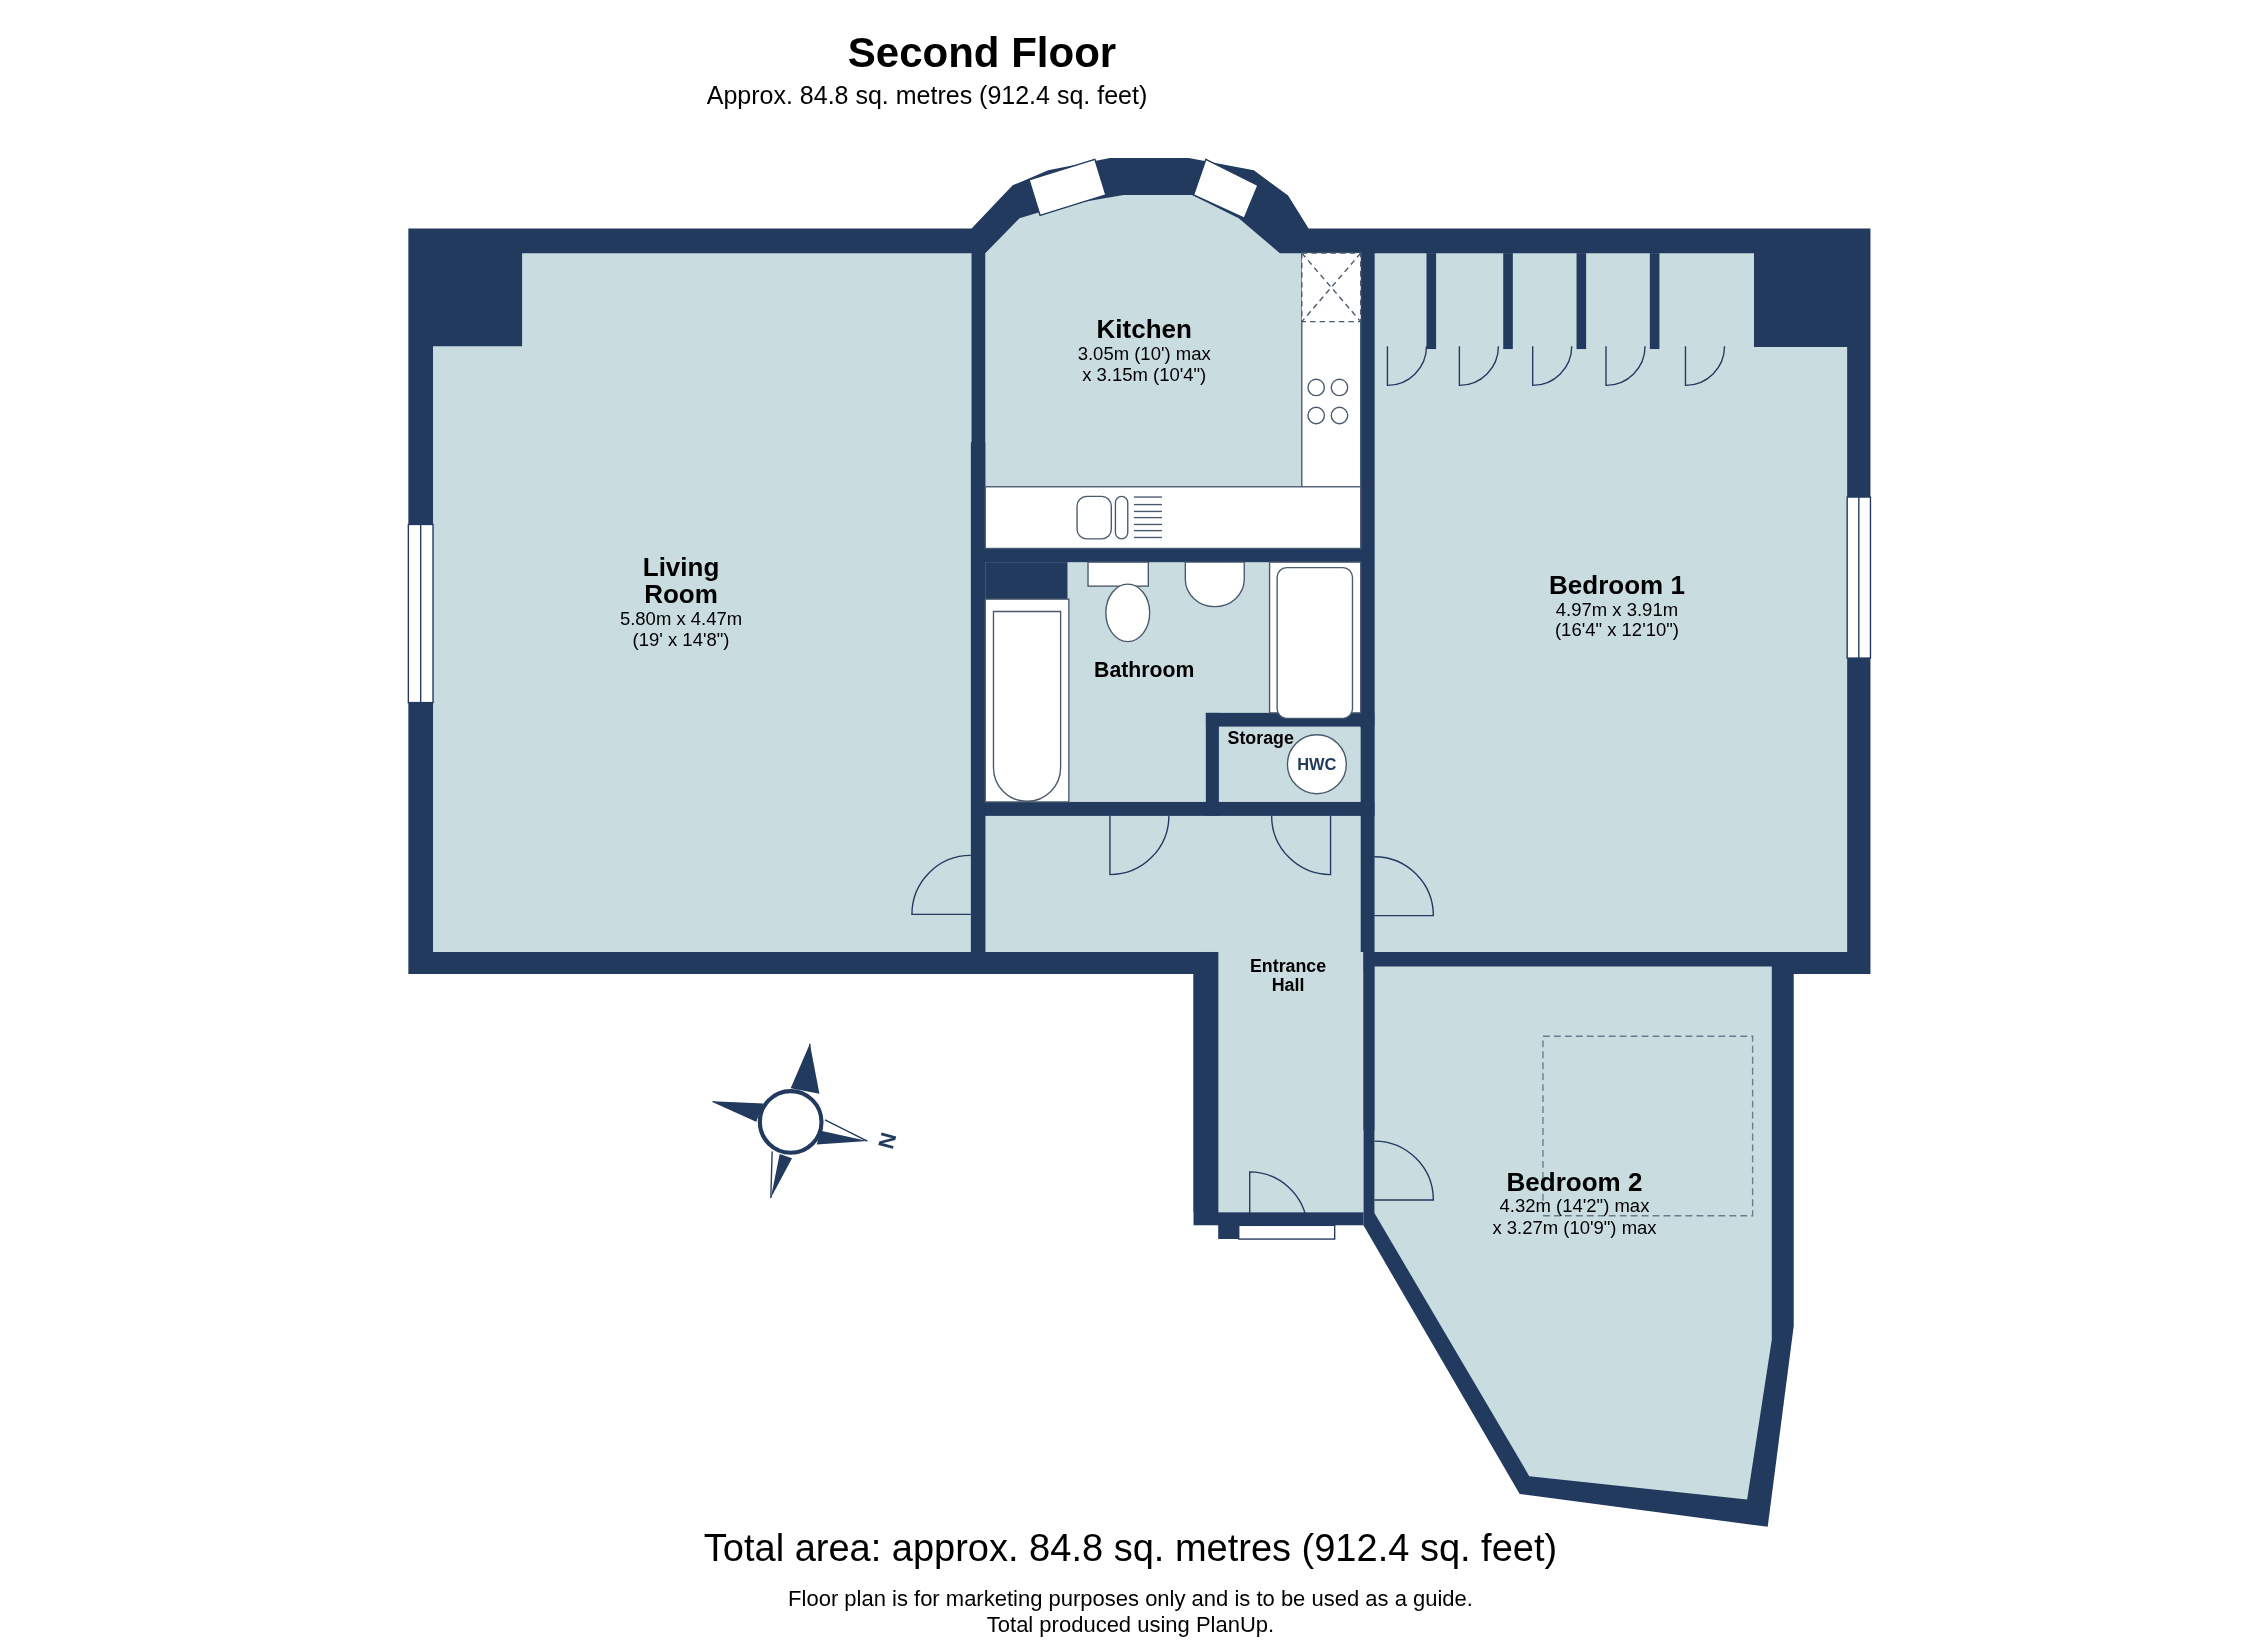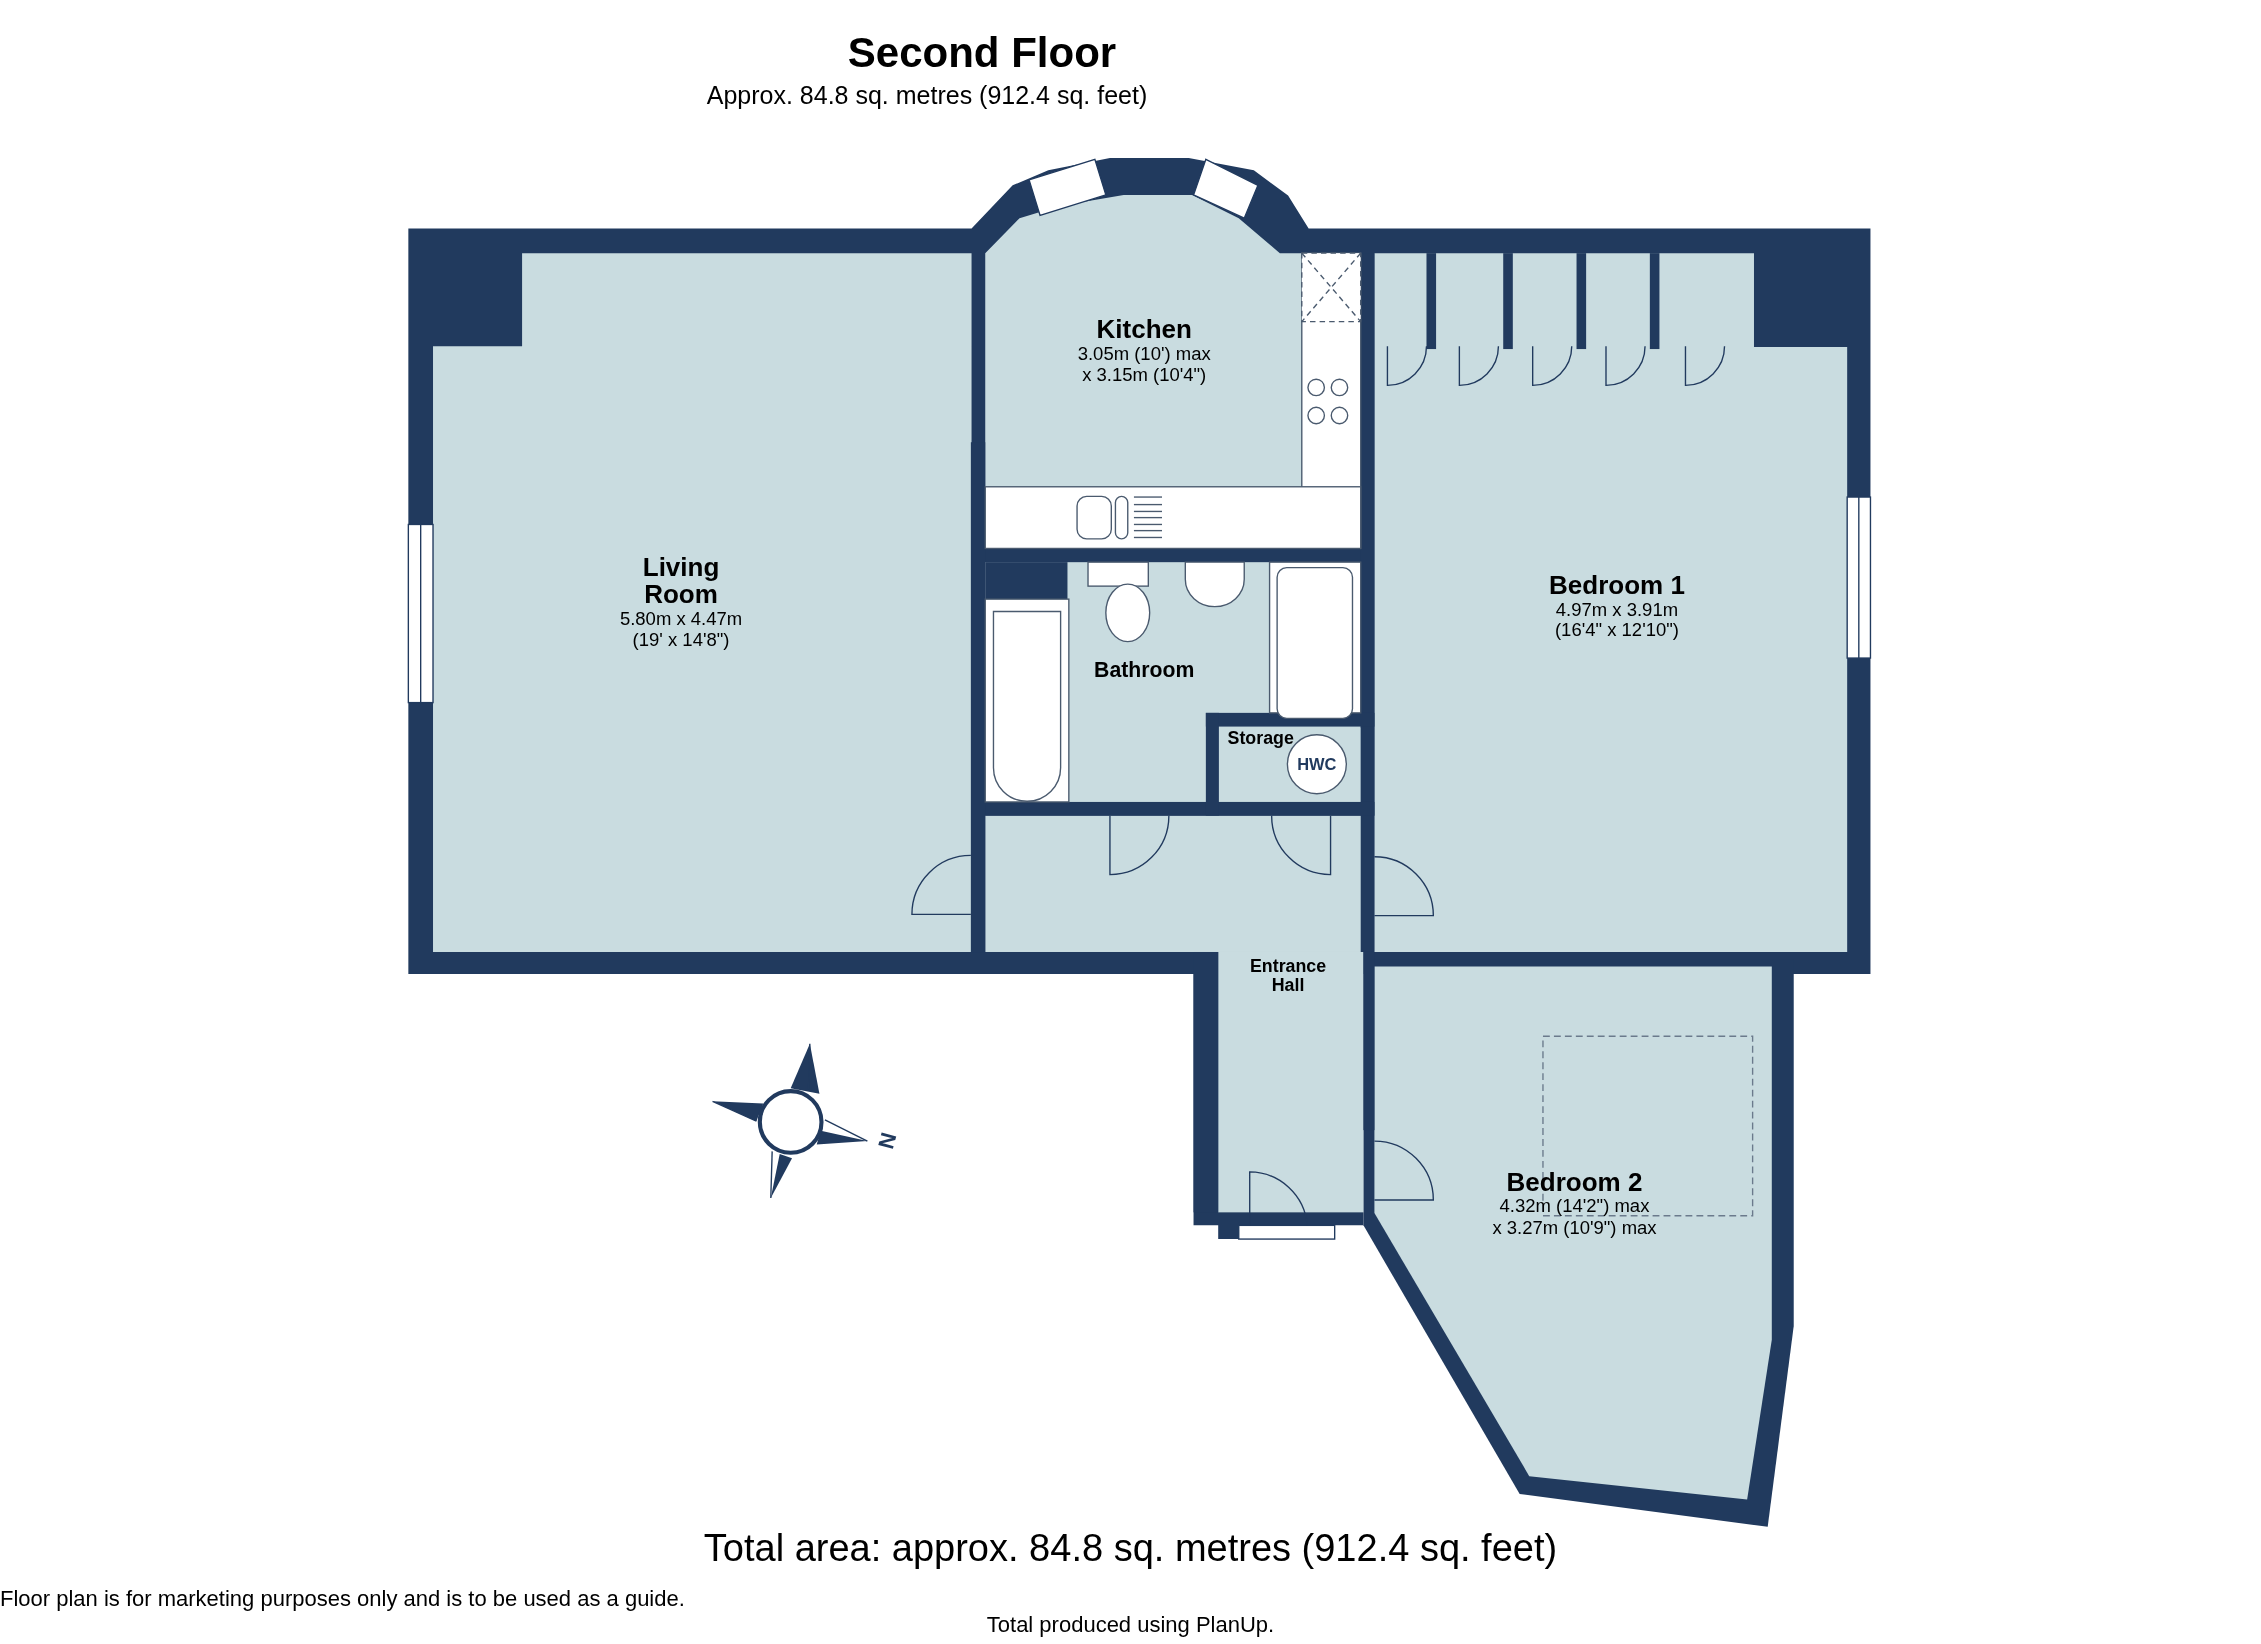--- a/index.html
+++ b/index.html
@@ -1,20 +1,20 @@
 <!DOCTYPE html>
 <html style="font-size:11px"><head>
 <meta charset="utf-8">
 <style>
   html,body{margin:0;padding:0;background:#ffffff;}
   body{width:2261px;height:1645px;position:relative;overflow:hidden;font-family:"Liberation Sans",sans-serif;}
   .title{position:absolute;left:0;width:1964px;top:29px;text-align:center;font-weight:bold;font-size:42px;color:#000;}
   .subtitle{position:absolute;left:0;width:1796px;top:81px;text-align:center;font-size:25px;color:#000;margin-left:29px;}
   .total{position:absolute;left:0;width:2261px;top:1527px;text-align:center;font-size:38px;color:#000;}
-  .disc1{position:absolute;left:0;width:2261px;top:1586px;text-align:left;font-size:22px;color:#000;}
+  .disc1{position:absolute;left:0;width:2261px;top:1586px;text-align:center;font-size:22px;color:#000;}
   .disc2{position:absolute;left:0;width:2261px;top:1612px;text-align:center;font-size:22px;color:#000;}
   svg{position:absolute;left:0;top:0;}
   .rname{font-family:"Liberation Sans",sans-serif;font-weight:bold;fill:#000;}
   .rdim{font-family:"Liberation Sans",sans-serif;fill:#000;}
 </style>
 </head>
 <body>
 
 <div class="title">Second Floor</div>
 <div class="subtitle">Approx. 84.8 sq. metres (912.4 sq. feet)</div>

